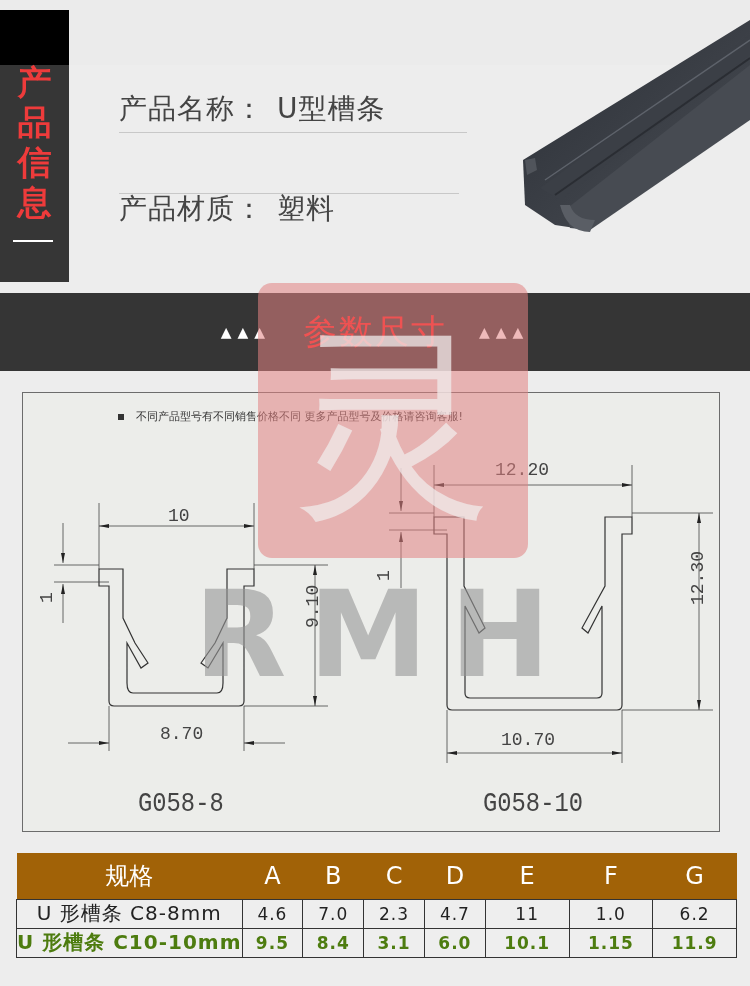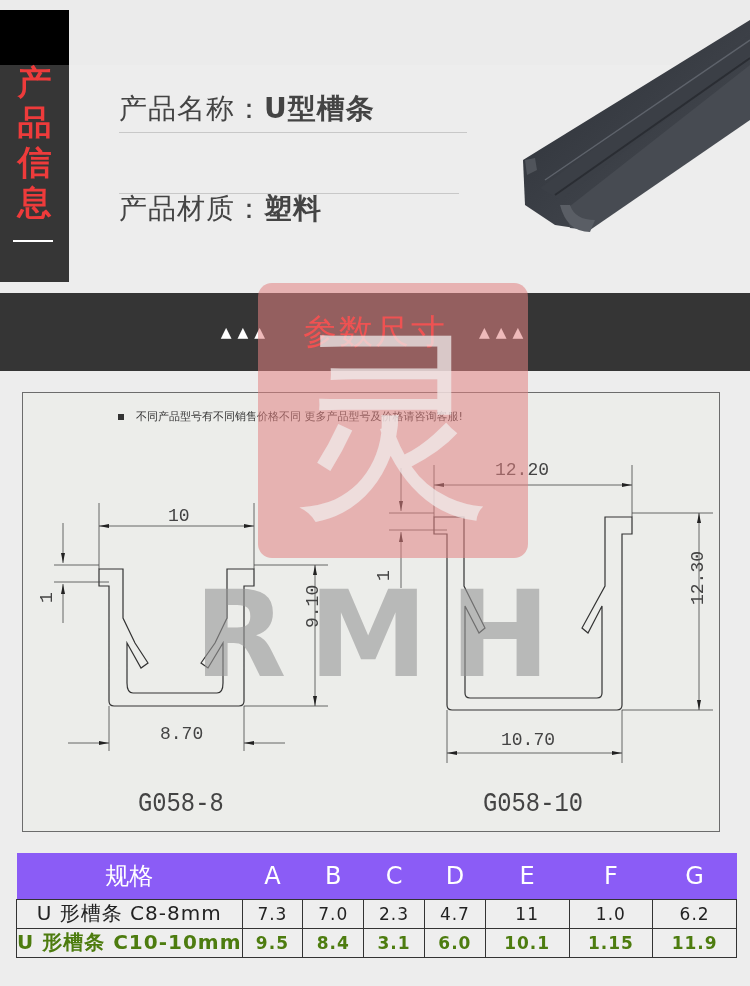--- a/index.html
+++ b/index.html
@@ -26,21 +26,21 @@
       text-align: center;
     }
     .info-side .vtitle span { display: block; }
     .info-side .underline {
       position: absolute; left: 13px; top: 230px; width: 40px; height: 2px; background: #fff;
     }
     .info-row {
       position: absolute; left: 119px; font-size: 28px; color: #444;
       letter-spacing: 1px;
     }
-    .info-row .val { position: absolute; left: 145px; top: 0; white-space: nowrap; font-weight: bold; }
+    .info-row .val { position: absolute; left: 158px; top: 0; white-space: nowrap; }
     .info-line { position: absolute; left: 119px; height: 1px; background: #c8c8c8; }
 
     .product-photo { position: absolute; left: 515px; top: 10px; width: 235px; height: 230px; }
 
     .seal {
       position: absolute; left: 258px; top: 283px; width: 270px; height: 275px;
       background: rgba(226, 130, 130, 0.55);
       border-radius: 14px;
       z-index: 3;
       pointer-events: none;
@@ -82,21 +82,21 @@
     .model-label {
       position: absolute; font-family: "Liberation Mono", monospace; font-size: 28px; color: #444;
       z-index: 6; transform: scaleX(0.85); transform-origin: left;
     }
 
     .spec-table {
       position: absolute; left: 16px; top: 853px; width: 721px;
       border-collapse: collapse; z-index: 6;
     }
     .spec-table th {
-      background: #8b5cf6; color: #fff; font-weight: normal; font-size: 24px;
+      background: #a16207; color: #fff; font-weight: normal; font-size: 24px;
       height: 46px; text-align: center; border: none;
     }
     .spec-table td {
       background: #eeeeee; border: 1px solid #333; font-size: 17px; color: #222;
       text-align: center; height: 29px; letter-spacing: 1px;
     }
     .spec-table tr.r2 td { font-weight: bold; color: #4d7c0f; }
     .spec-table td.name { font-size: 20px; white-space: nowrap; }
   </style>
 </head>
@@ -228,21 +228,21 @@
       <th>C</th>
       <th>D</th>
       <th>E</th>
       <th>F</th>
       <th>G</th>
     </tr>
   </thead>
   <tbody>
     <tr class="r1">
       <td class="name">U 形槽条 C8-8mm</td>
-      <td>7.3</td>
+      <td>4.6</td>
       <td>7.0</td>
       <td>2.3</td>
       <td>4.7</td>
       <td>11</td>
       <td>1.0</td>
       <td>6.2</td>
     </tr>
     <tr class="r2">
       <td class="name">U 形槽条 C10-10mm</td>
       <td>9.5</td>

